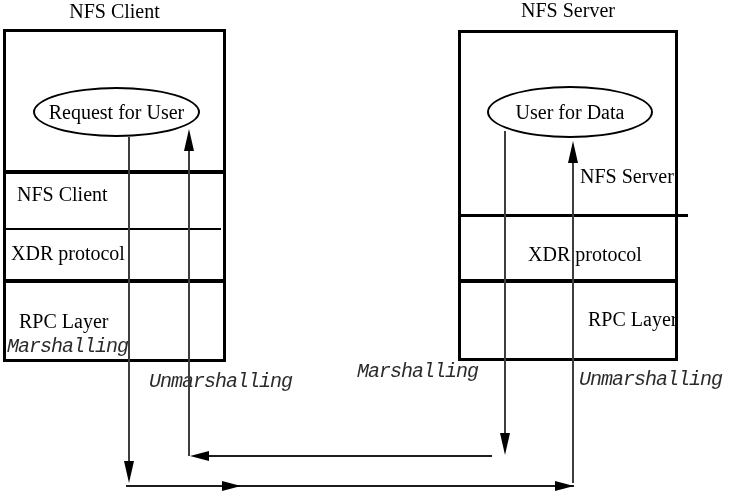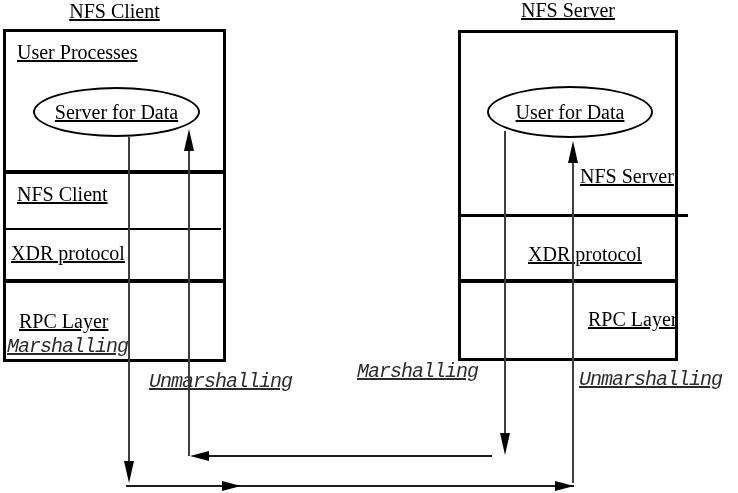--- a/index.html
+++ b/index.html
@@ -4,21 +4,21 @@
 <style>
   html,body{margin:0;padding:0;background:#fff;}
   .canvas{
     position:relative;
     width:738px;height:493px;
     background:var(--bg,#ffffff);
     font-family:"Liberation Serif","DejaVu Serif",serif;
     color:#000;
     overflow:hidden;
   }
-  .abs{position:absolute;text-decoration:underline;}
+  .abs{position:absolute;}
   .title{
     font-size:20px;line-height:20px;text-align:center;
     white-space:nowrap;
   }
   .box{
     border:3px solid var(--line,#000);
     background:transparent;
     box-sizing:border-box;
   }
   .hdiv{background:var(--line,#000);}
@@ -51,24 +51,23 @@
 </head>
 <body>
 
 <div class="canvas" style="--bg: #ffffff; --line: #000000; --thin: #3d3d3d; --anno: #2b2b2b;">
 
   <div class="abs title" style="left:3px;top:1px;width:223px;">NFS Client</div>
   <div class="abs title" style="left:458px;top:0px;width:220px;">NFS Server</div>
 
   <div class="abs box" style="left:3px;top:29px;width:223px;height:333px;"></div>
 
-  <div class="abs label" style="left:17px;top:42px;">User Processes</div>
 
   <div class="abs ellipse" style="left:33px;top:87px;width:167px;height:50px;">
-    <span>Server for Data</span>
+    <span>Request for User</span>
   </div>
 
   <div class="abs hdiv" style="left:3px;top:170px;width:223px;height:4px;"></div>
   <div class="abs hdiv" style="left:6px;top:228px;width:215px;height:2px;"></div>
   <div class="abs hdiv" style="left:3px;top:279px;width:223px;height:4px;"></div>
 
   <div class="abs label" style="left:17px;top:184px;">NFS Client</div>
   <div class="abs label" style="left:11px;top:243px;">XDR protocol</div>
   <div class="abs label" style="left:19px;top:311px;">RPC Layer</div>
   <div class="abs mono" style="left:7px;top:337px;">Marshalling</div>

